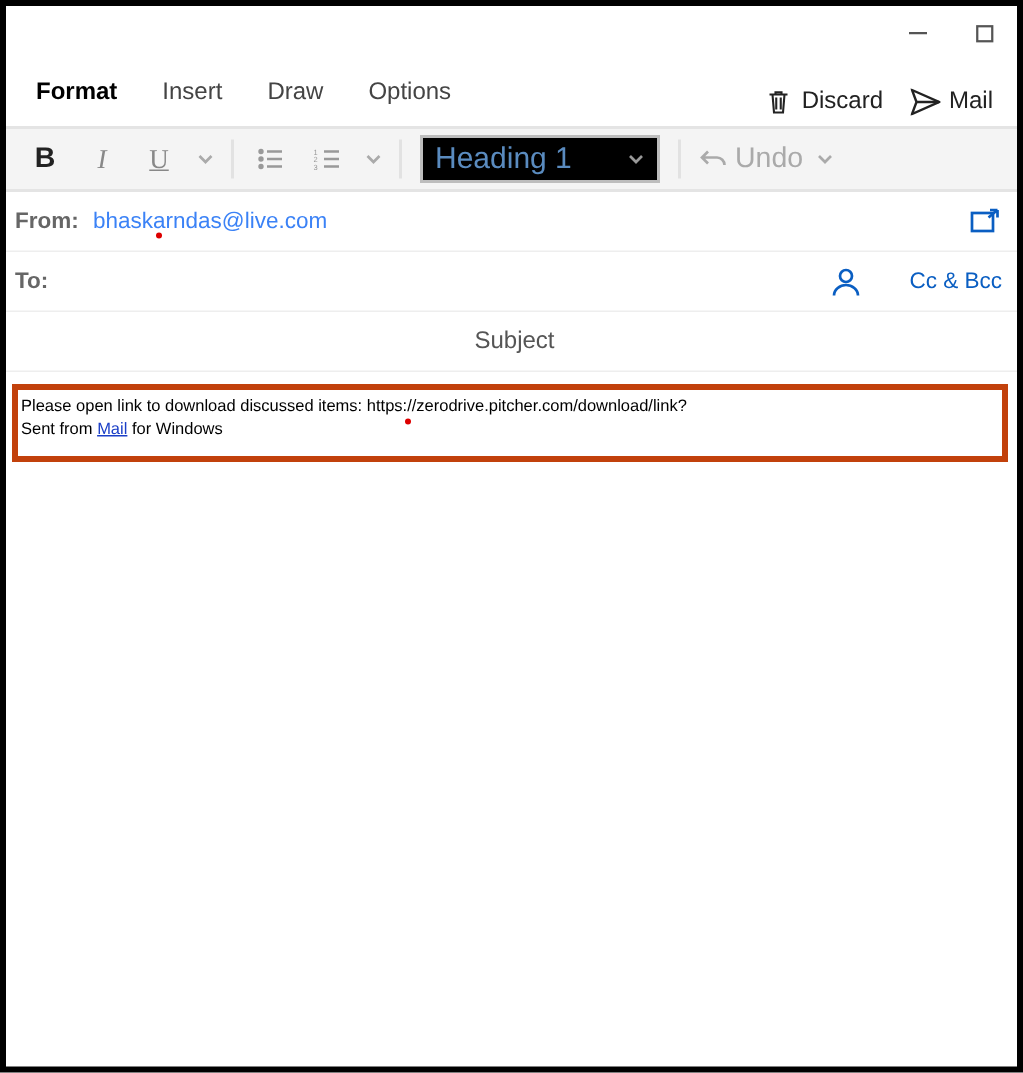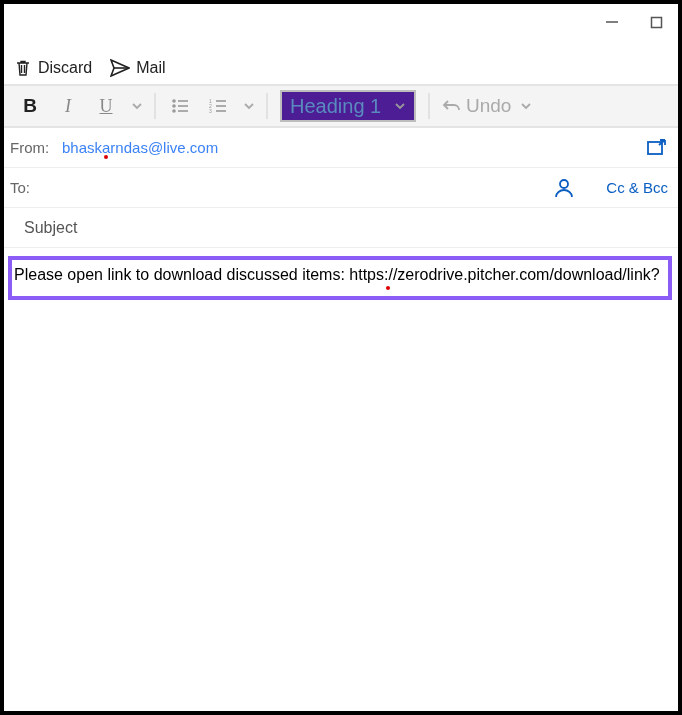--- a/index.html
+++ b/index.html
@@ -80,27 +80,27 @@
     margin: 0 4px;
   }
   .tb-chevron {
     width: 22px;
     display:flex;align-items:center;justify-content:center;
     color:#aaa; cursor:pointer;
   }
   .heading-select {
     border: 2px solid #bdbdbd;
     height: 32px;
-    width: 136px;
+    width: 160px;
     display: flex;
     align-items: center;
     justify-content: space-between;
     padding: 0 8px;
     margin: 0 6px;
-    background: #4c1d95;
+    background: #000000;
     color: #5a8bbf;
     font-size: 20px;
     cursor: pointer;
   }
   .undo-group {
     display: flex;
     align-items: center;
     gap: 4px;
     color: #aaa;
     font-size: 19px;
@@ -112,20 +112,21 @@
     height: 40px;
     border-bottom: 1.5px solid #eee;
     padding: 0 10px 0 4px;
     font-size: 15px;
     position: relative;
   }
   .field-label {
     color: #666;
     width: 54px;
     padding-left: 2px;
+    font-weight: bold;
   }
   .field-value {
     color: #3b82f6;
     flex: 1;
     position: relative;
   }
   .spellcheck-dot {
     position:absolute; left:42px; bottom:-3px;
     width:4px;height:4px;background:#d00;border-radius:50%;
   }
@@ -139,31 +140,32 @@
   .ccbcc {
     color: #0a5ec2;
     font-size: 15px;
     cursor: pointer;
   }
   .subject-row {
     height: 40px;
     border-bottom: 1.5px solid #eee;
     display: flex;
     align-items: center;
-    padding-left: 20px;
+    padding-left: 4px;
     color: #555;
     font-size: 16px;
+    justify-content: center;
   }
   .body-area {
     padding: 8px 6px 0 4px;
   }
   .highlight-box {
-    border: 4px solid #8b5cf6;
+    border: 4px solid #c2410c;
     padding: 4px 2px 10px 2px;
-    font-size: 16px;
+    font-size: 11px;
     line-height: 1.35;
     color: #000;
     position: relative;
   }
   .highlight-box a {
     color: #1a3ec7;
     text-decoration: underline;
   }
   .colon-dot {
     display:inline-block;position:relative;
@@ -184,20 +186,26 @@
       </svg>
   </div>
   <div class="win-btn">
     <svg width="13" height="13" viewBox="0 0 13 13">
         <rect x="1.5" y="1.5" width="10" height="10" fill="none" stroke="#555" stroke-width="1.5"></rect>
       </svg>
   </div>
 </div>
 
 <div class="tabs">
+  <div class="tabs-left">
+    <div class="tab active">Format</div>
+    <div class="tab">Insert</div>
+    <div class="tab">Draw</div>
+    <div class="tab">Options</div>
+  </div>
   <div class="tabs-right">
     <div class="action-btn">
       <span>
         <svg width="18" height="18" viewBox="0 0 18 18" fill="none" stroke="#222" stroke-width="1.4">
           <path d="M3 4h12M7 4V2.5h4V4M5 4l1 12h6l1-12"></path>
           <line x1="7.5" y1="6" x2="7.5" y2="14"></line>
             <line x1="10.5" y1="6" x2="10.5" y2="14"></line>
         </svg>
       </span>
       <span>Discard</span>
@@ -306,14 +314,17 @@
 
 <div class="subject-row">
   <span>Subject</span>
 </div>
 
 <div class="body-area">
   <div class="highlight-box">
     <div>
       <span>Please open link to download discussed items: https</span><span class="colon-dot">:</span><span>//zerodrive.pitcher.com/download/link?</span>
     </div>
+    <div>
+      <span>Sent from </span><a href="#">Mail</a><span> for Windows</span>
+    </div>
   </div>
 </div>
 
 </body></html>

